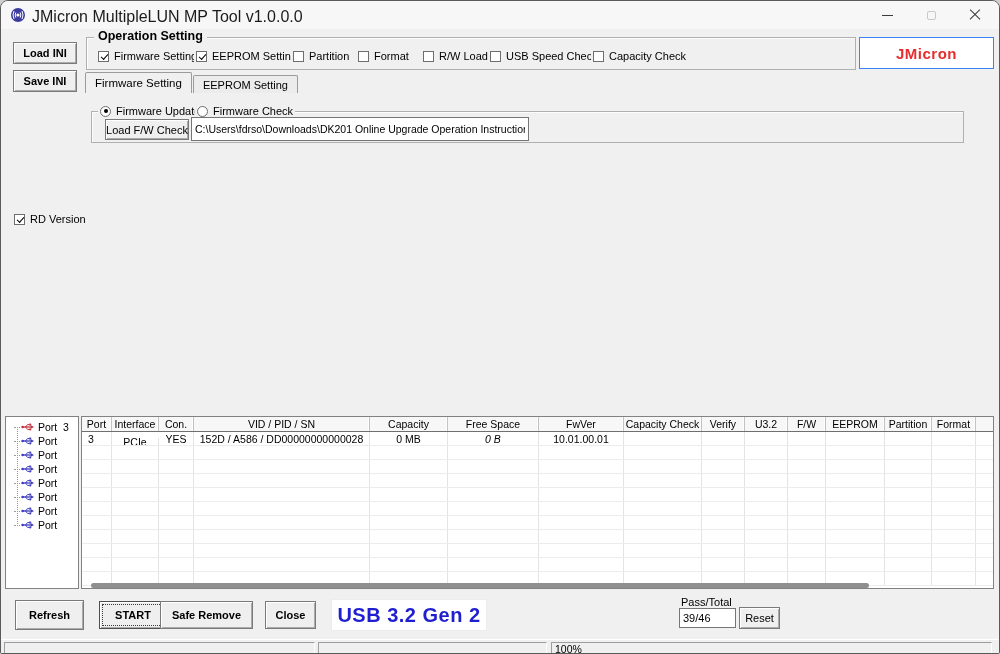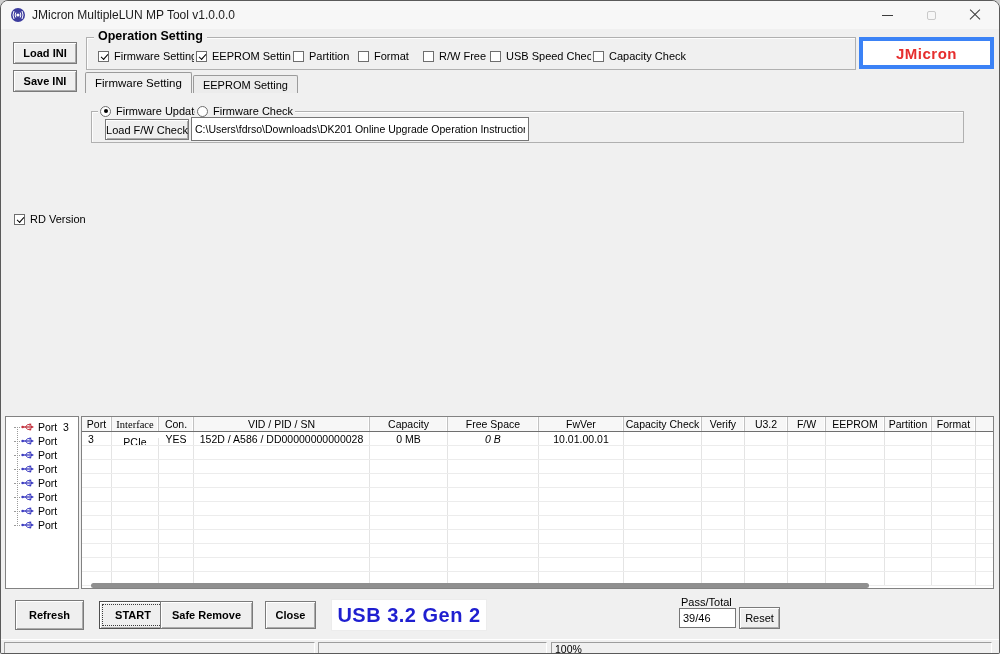--- a/index.html
+++ b/index.html
@@ -5,21 +5,21 @@
   html,body{margin:0;padding:0;background:#cfcfcf;}
   *{box-sizing:border-box;}
   #window{
     position:relative;width:1000px;height:654px;background:#f0f0f0;
     border:1px solid #5a5a5a;border-radius:8px 8px 2px 2px;overflow:hidden;
     font-family:"Liberation Sans",sans-serif;font-size:11px;color:#000;
   }
   
   #titlebar{position:absolute;top:0;left:0;right:0;height:28px;background:#f7f7f7;}
   #title-icon{position:absolute;left:9px;top:6px;width:16px;height:16px;}
-  #title-text{position:absolute;left:31px;top:7px;font-size:12px;color:#1b1b1b;white-space:nowrap;}
+  #title-text{position:absolute;left:31px;top:7px;font-size:16px;color:#1b1b1b;white-space:nowrap;}
   #win-btns{position:absolute;right:2px;top:0;height:28px;display:flex;}
   .win-btn{width:44px;height:28px;display:flex;align-items:center;justify-content:center;position:relative;}
   .min-glyph{width:11px;height:1px;background:#3c3c3c;}
   .max-glyph{width:9px;height:9px;border:1px solid #c9c9c9;border-radius:2px;}
   .close-glyph{width:12px;height:12px;position:relative;}
   .close-glyph::before,.close-glyph::after{content:"";position:absolute;left:-1px;top:5px;width:14px;height:1.2px;background:#3c3c3c;}
   .close-glyph::before{transform:rotate(45deg);}
   .close-glyph::after{transform:rotate(-45deg);}
   
   .btn{
@@ -88,21 +88,21 @@
   .lv-cell.first{justify-content:flex-start;padding-left:6px;}
   #hscroll-thumb{position:absolute;left:90px;top:582px;width:778px;height:5px;background:#8f8f8f;border-radius:3px;}
   
   #statusbar{position:absolute;left:0;right:0;bottom:0;height:14px;background:#f0f0f0;border-top:1px solid #ffffff;}
   .status-pane{
     position:absolute;top:2px;height:13px;background:#f0f0f0;
     border:1px solid;border-color:#9d9d9d #ffffff #ffffff #9d9d9d;
     font-size:10.5px;display:flex;align-items:center;padding:0 3px;
   }
   
-  #brand-box{position:absolute;left:858px;top:36px;width:135px;height:32px;background:#fff;border:4px solid #3b82f6;display:flex;align-items:center;justify-content:center;}
+  #brand-box{position:absolute;left:858px;top:36px;width:135px;height:32px;background:#fff;border:1px solid #3b82f6;display:flex;align-items:center;justify-content:center;}
   #brand-text{font-weight:bold;font-size:15px;letter-spacing:0.5px;}
   #usb-badge{position:absolute;left:330px;top:598px;width:156px;height:32px;background:#fff;border:1px solid #ececec;display:flex;align-items:center;justify-content:center;}
   #usb-badge span{font-weight:bold;font-size:20px;letter-spacing:0.5px;}
   #start-btn{outline:1px dotted #3c3c3c;outline-offset:-4px;border-color:#4f4f4f;}
   .plain-label{position:absolute;white-space:nowrap;font-size:11px;}
 </style>
 </head>
 <body>
 
 <div id="window">
@@ -149,21 +149,21 @@
       <div class="cb-item" style="left: 290px; top: 49px;">
         <span class="cb-box"></span>
         <span>Partition</span>
       </div>
       <div class="cb-item" style="left: 355px; top: 49px;">
         <span class="cb-box"></span>
         <span>Format</span>
       </div>
       <div class="cb-item" style="left: 420px; top: 49px;">
         <span class="cb-box"></span>
-        <span>R/W Free</span>
+        <span>R/W Load</span>
       </div>
       <div class="cb-item" style="left: 487px; top: 49px;">
         <span class="cb-box"></span>
         <span>USB Speed Check</span>
       </div>
       <div class="cb-item" style="left: 590px; top: 49px;">
         <span class="cb-box"></span>
         <span>Capacity Check</span>
       </div>
     </div>
@@ -253,21 +253,21 @@
           <circle cx="1.6" cy="5" r="1.3" fill="#3a3ac0"></circle>
           <path d="M4.5 5 L6.5 2.6 H8.4 M4.5 5 L6.5 7.4 H8.4" stroke="#3a3ac0" stroke-width="1" fill="none"></path>
           <rect x="8.2" y="1.6" width="2" height="2" fill="#3a3ac0"></rect>
           <circle cx="9.2" cy="7.4" r="1.1" fill="#3a3ac0"></circle>
         </svg><span>Port</span></div>
     </div>
 
   <div id="listview">
     <div id="lv-header">
         <div class="lv-hcell" style="width: 30px;">Port</div>
-        <div class="lv-hcell" style="width: 47px; font-family: Liberation Serif, serif;">Interface</div>
+        <div class="lv-hcell" style="width: 47px;">Interface</div>
         <div class="lv-hcell" style="width: 35px;">Con.</div>
         <div class="lv-hcell" style="width: 176px;">VID / PID / SN</div>
         <div class="lv-hcell" style="width: 78px;">Capacity</div>
         <div class="lv-hcell" style="width: 91px;">Free Space</div>
         <div class="lv-hcell" style="width: 85px;">FwVer</div>
         <div class="lv-hcell" style="width: 78px;">Capacity Check</div>
         <div class="lv-hcell" style="width: 43px;">Verify</div>
         <div class="lv-hcell" style="width: 43px;">U3.2</div>
         <div class="lv-hcell" style="width: 38px;">F/W</div>
         <div class="lv-hcell" style="width: 59px;">EEPROM</div>

